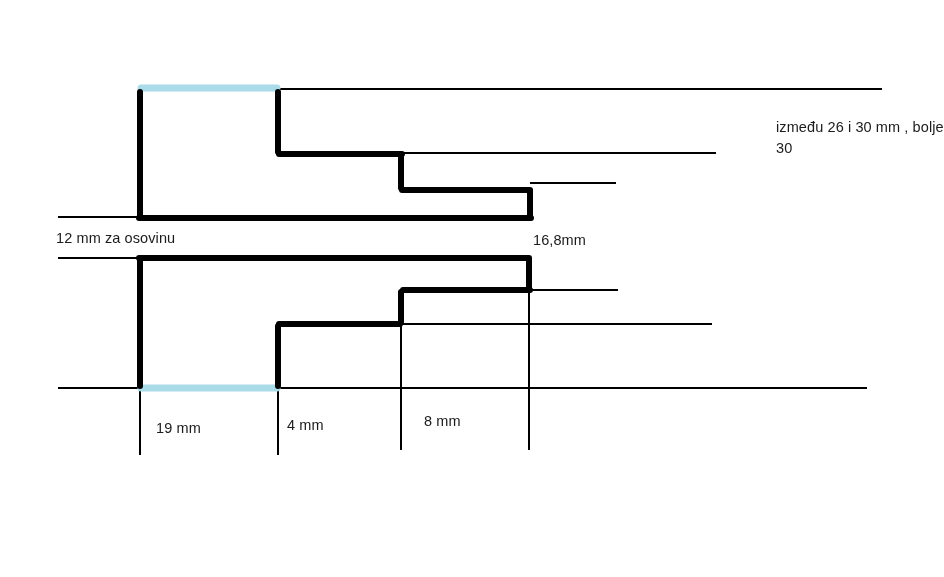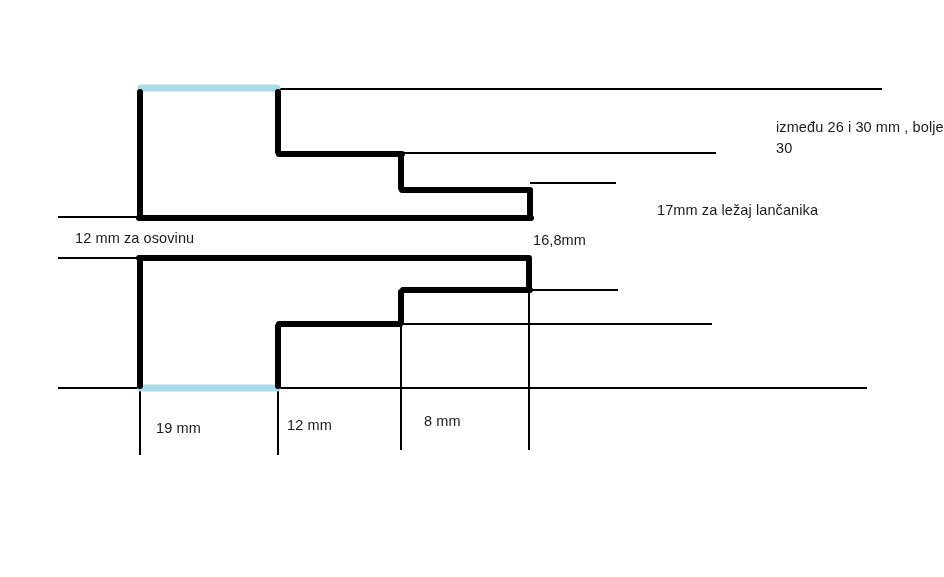--- a/index.html
+++ b/index.html
@@ -85,27 +85,26 @@
       <line x1="140" y1="260" x2="140" y2="386"></line>
       <line x1="529" y1="258" x2="529" y2="288"></line>
       <line x1="403" y1="290" x2="530" y2="290"></line>
       <line x1="401" y1="292" x2="401" y2="322"></line>
       <line x1="279" y1="324" x2="400" y2="324"></line>
       <line x1="278" y1="326" x2="278" y2="386"></line>
     </g>
 
   </svg>
 
-  <div class="anno" style="left:75px; top:228px;">12 mm za osovinu</div>
+  <div class="anno" style="left:56px; top:228px;">12 mm za osovinu</div>
 
   <div class="anno multiline" style="left:776px; top:117px;">između 26 i 30 mm , bolje 30</div>
 
-  <div class="anno" style="left:657px; top:200px;">17mm za ležaj lančanika</div>
 
   <div class="anno" style="left:533px; top:230px;">16,8mm</div>
 
   <div class="anno" style="left:156px; top:418px;">19 mm</div>
 
-  <div class="anno" style="left:287px; top:415px;">12 mm</div>
+  <div class="anno" style="left:287px; top:415px;">4 mm</div>
 
   <div class="anno" style="left:424px; top:411px;">8 mm</div>
 
 </div>
 
 </body></html>

